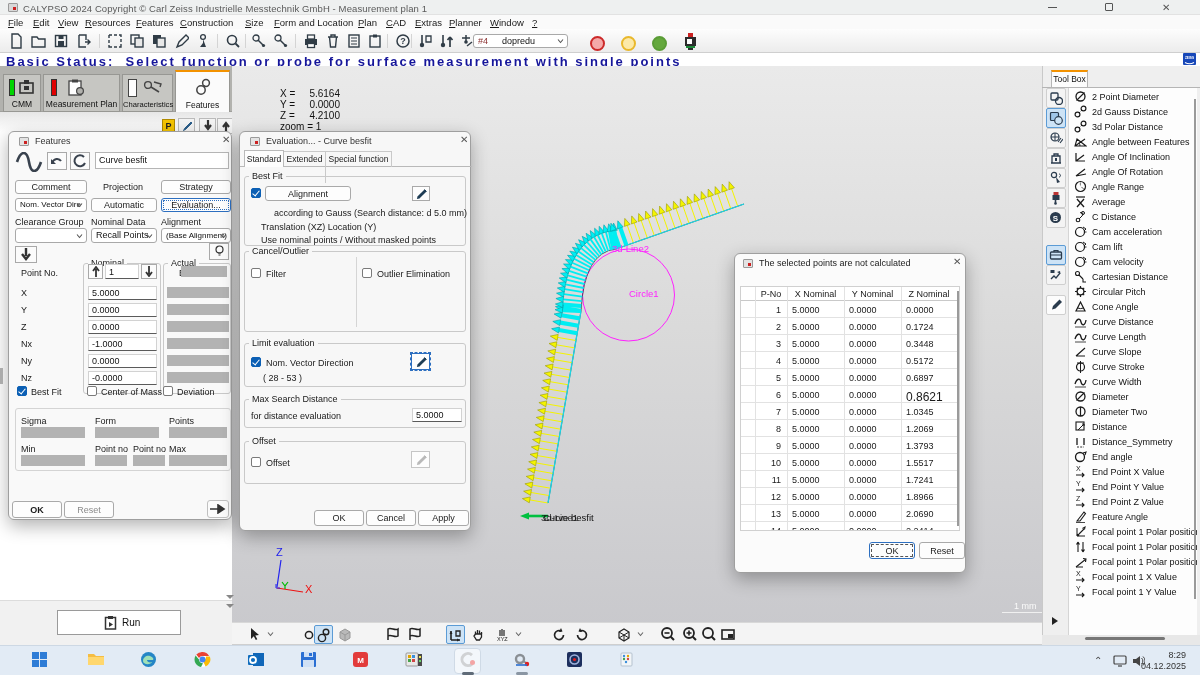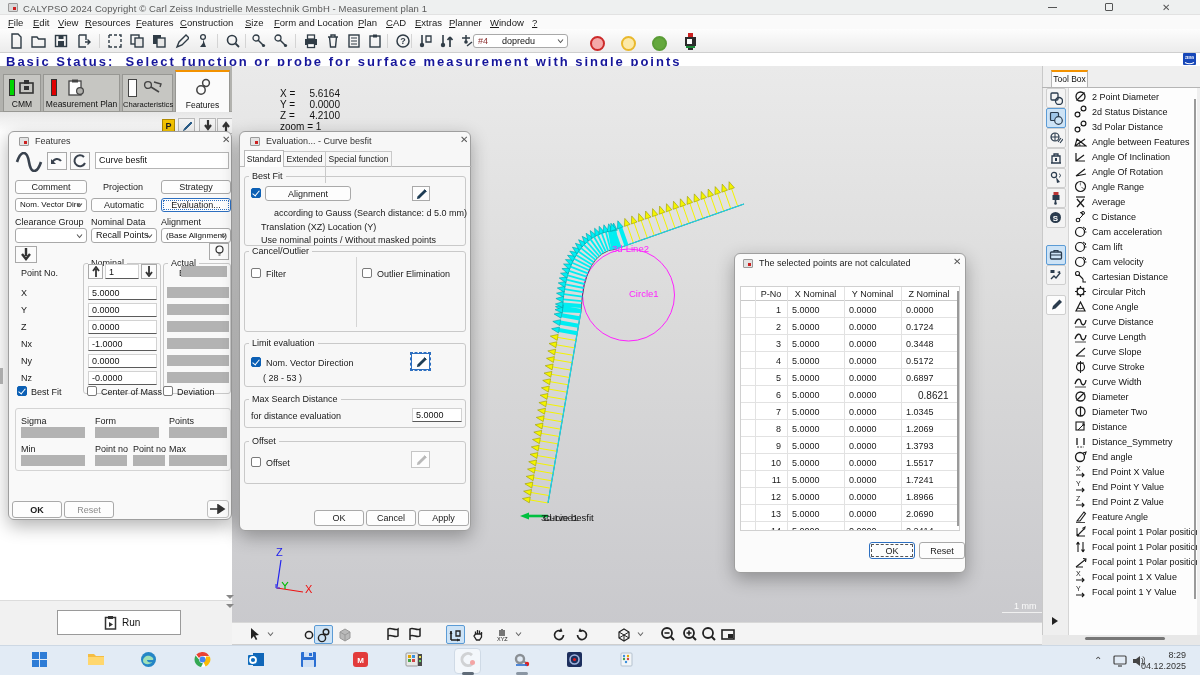--- a/index.html
+++ b/index.html
@@ -781,21 +781,21 @@
 <div class="abs" style="left:0;top:82px;width:220px;height:17px;border-bottom:1px solid #e2e2e2;">
 <div class="abs" style="left:14px;top:4px;width:26px;text-align:right;font-size:9px;">5</div>
 <div class="abs" style="left:51px;top:4px;font-size:9px;">5.0000</div>
 <div class="abs" style="left:108px;top:4px;font-size:9px;">0.0000</div>
 <div class="abs" style="left:165px;top:4px;font-size:9px;">0.6897</div>
 </div>
 <div class="abs" style="left:0;top:99px;width:220px;height:17px;border-bottom:1px solid #e2e2e2;">
 <div class="abs" style="left:14px;top:4px;width:26px;text-align:right;font-size:9px;">6</div>
 <div class="abs" style="left:51px;top:4px;font-size:9px;">5.0000</div>
 <div class="abs" style="left:108px;top:4px;font-size:9px;">0.0000</div>
-<div class="abs" style="left:177px;top:4px;font-size:10px;">0.8621</div>
+<div class="abs" style="left:165px;top:4px;font-size:12px;">0.8621</div>
 </div>
 <div class="abs" style="left:0;top:116px;width:220px;height:17px;border-bottom:1px solid #e2e2e2;">
 <div class="abs" style="left:14px;top:4px;width:26px;text-align:right;font-size:9px;">7</div>
 <div class="abs" style="left:51px;top:4px;font-size:9px;">5.0000</div>
 <div class="abs" style="left:108px;top:4px;font-size:9px;">0.0000</div>
 <div class="abs" style="left:165px;top:4px;font-size:9px;">1.0345</div>
 </div>
 <div class="abs" style="left:0;top:133px;width:220px;height:17px;border-bottom:1px solid #e2e2e2;">
 <div class="abs" style="left:14px;top:4px;width:26px;text-align:right;font-size:9px;">8</div>
 <div class="abs" style="left:51px;top:4px;font-size:9px;">5.0000</div>
@@ -948,21 +948,21 @@
       </svg>
     </div>
 <div class="abs" style="left:23px;top:4px;font-size:9px;color:#111;white-space:nowrap;">2 Point Diameter</div>
 <div class="abs" style="left:5px;top:17px;">
       <svg width="13" height="13" viewBox="0 0 13 13">
         <circle cx="3.5" cy="9.5" r="2.4" fill="none" stroke="#1a1a1a" stroke-width="1.2"></circle>
         <circle cx="9.5" cy="3.5" r="2.4" fill="none" stroke="#1a1a1a" stroke-width="1.2"></circle>
         <path d="M5 8l3-3" stroke="#1a1a1a" stroke-width="0.9" stroke-dasharray="1.5 1"></path>
       </svg>
     </div>
-<div class="abs" style="left:23px;top:19px;font-size:9px;color:#111;white-space:nowrap;">2d Status Distance</div>
+<div class="abs" style="left:23px;top:19px;font-size:9px;color:#111;white-space:nowrap;">2d Gauss Distance</div>
 <div class="abs" style="left:5px;top:32px;">
       <svg width="13" height="13" viewBox="0 0 13 13">
         <circle cx="3.5" cy="9.5" r="2.4" fill="none" stroke="#1a1a1a" stroke-width="1.2"></circle>
         <circle cx="9.5" cy="3.5" r="2.4" fill="none" stroke="#1a1a1a" stroke-width="1.2"></circle>
         <path d="M5 8l3-3" stroke="#1a1a1a" stroke-width="0.9" stroke-dasharray="1.5 1"></path>
       </svg>
     </div>
 <div class="abs" style="left:23px;top:34px;font-size:9px;color:#111;white-space:nowrap;">3d Polar Distance</div>
 <div class="abs" style="left:5px;top:47px;">
       <svg width="13" height="13" viewBox="0 0 13 13">

